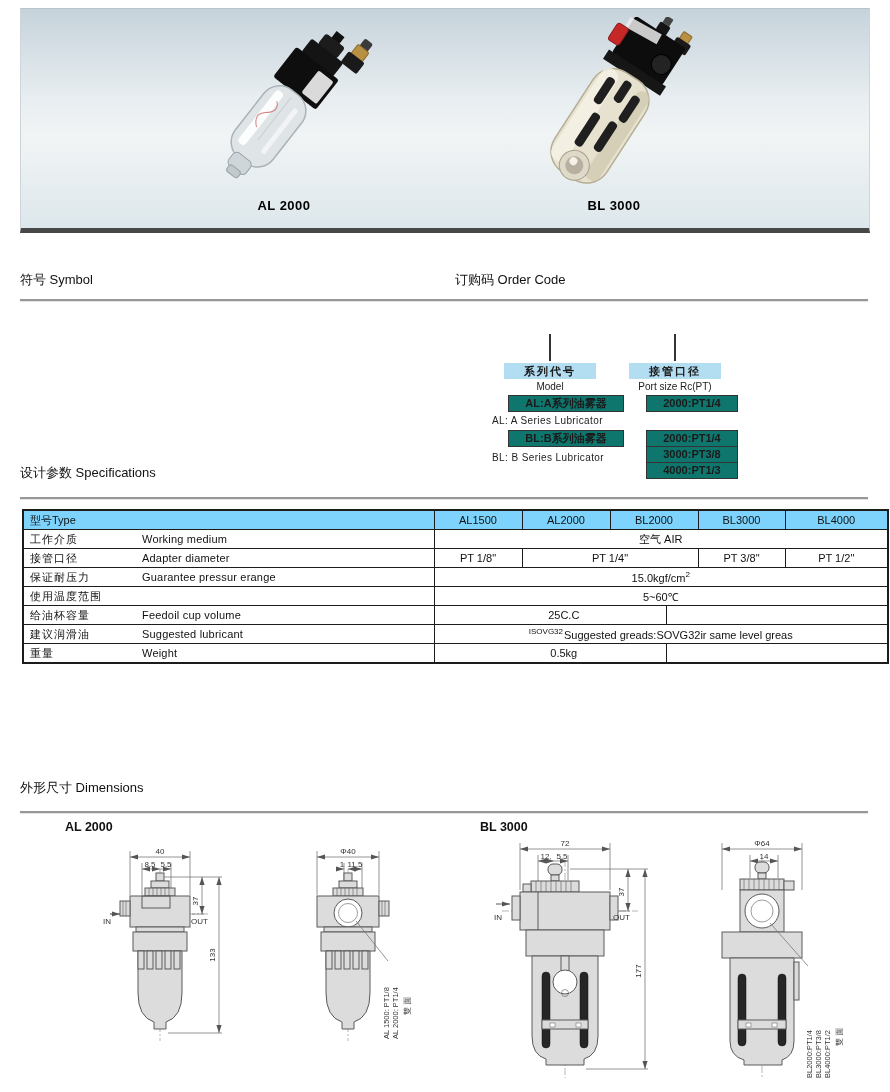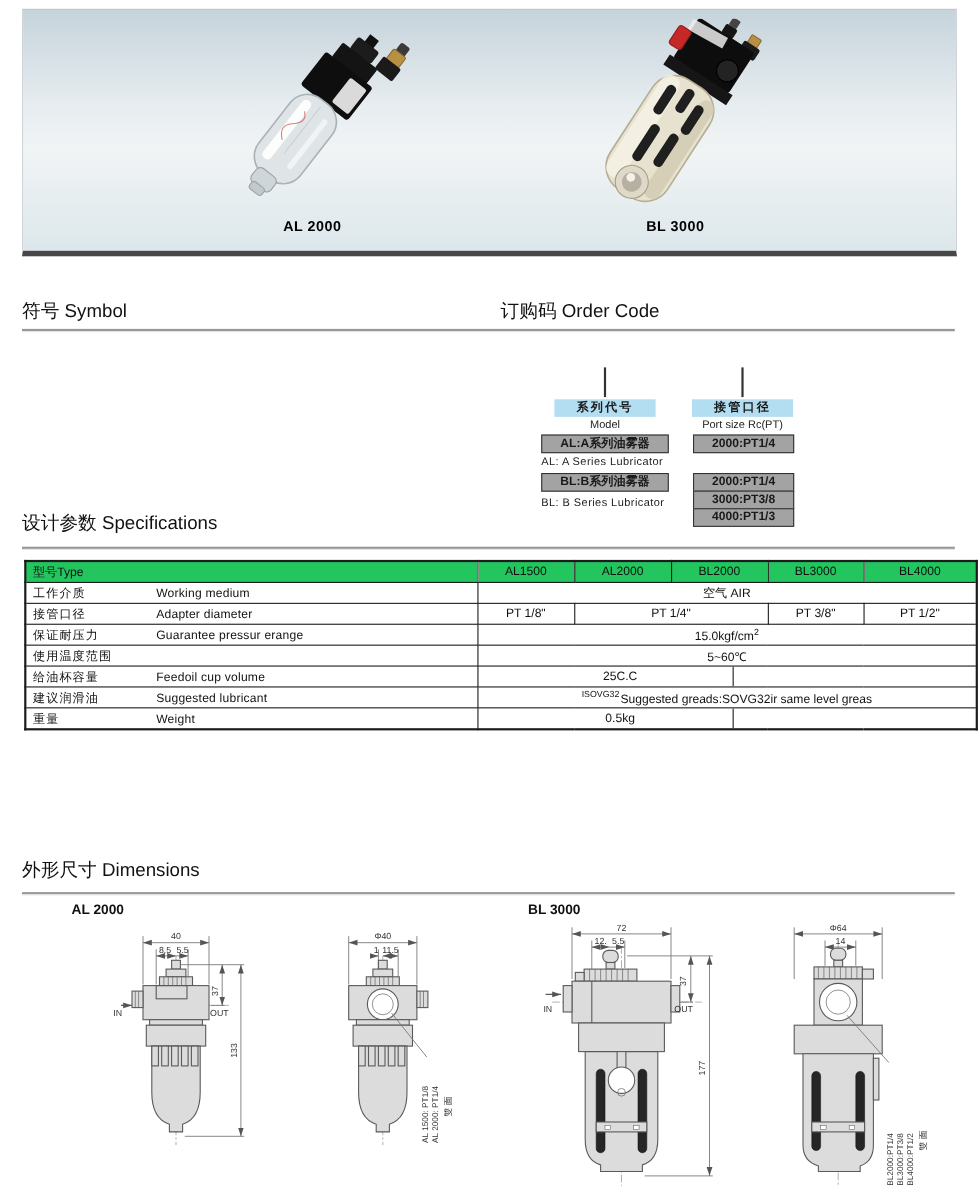--- a/index.html
+++ b/index.html
@@ -9,42 +9,42 @@
   
   .photo-panel{position:absolute;left:20px;top:8px;width:848px;height:219px;
     background:linear-gradient(180deg,#c6d3db 0%,#e7edf0 40%,#f1f4f5 58%,#dde7eb 100%);
     border-top:1px solid #b9c3c9;border-left:1px solid #cdd5da;border-right:1px solid #cdd5da;
     border-bottom:5px solid #474747;}
   .photo{position:absolute;}
   .caption{position:absolute;width:120px;text-align:center;font-size:13px;
     font-weight:bold;letter-spacing:.5px;color:#000;}
 
   
-  .sec-title{position:absolute;font-size:17px;font-weight:400;color:#111;white-space:nowrap;}
+  .sec-title{position:absolute;font-size:13px;font-weight:400;color:#111;white-space:nowrap;}
   .rule{position:absolute;left:20px;width:848px;border-top:2px solid #979797;
         border-bottom:1px solid #e4e4e4;height:0;}
 
   
   .oc{position:absolute;left:470px;top:334px;width:280px;height:150px;font-size:11px;}
   .oc .tick{position:absolute;top:0;width:2px;height:27px;background:#333;}
   .oc .hl{position:absolute;top:29px;height:16px;line-height:16px;padding:0 20px;
           background:#b3ddf1;font-weight:bold;letter-spacing:2px;white-space:nowrap;
           transform:translateX(-50%);}
   .oc .sub{position:absolute;top:47px;font-size:10px;color:#222;transform:translateX(-50%);
            white-space:nowrap;}
   .oc .box{position:absolute;height:15px;line-height:15px;border:1px solid #333;
-           text-align:center;font-weight:bold;background:#a3a3a3;white-space:nowrap;}
+           text-align:center;font-weight:bold;background:#0f766e;white-space:nowrap;margin-left:16px;}
   .oc .desc{position:absolute;font-size:10px;color:#222;white-space:nowrap;letter-spacing:.4px;}
 
   
   .spec{position:absolute;left:22px;top:509px;width:865px;border-collapse:collapse;
         table-layout:fixed;font-size:11px;color:#111;border:2px solid #1c1c1c;}
   .spec th,.spec td{border:1px solid #1c1c1c;height:18px;padding:0;font-weight:normal;
         overflow:hidden;white-space:nowrap;}
-  .spec tr.hd th{background:#22c55e;}
+  .spec tr.hd th{background:#7dd3fc;}
   .spec .c0{text-align:left;padding-left:6px;}
   .spec .zh{display:inline-block;width:112px;letter-spacing:1px;}
   .spec .en{letter-spacing:.2px;}
   .spec .ctr{text-align:center;}
   .spec sup{font-size:8px;}
   .spec .pre{font-size:8px;margin-right:1px;}
   .spec .sp{display:flex;width:100%;height:18px;line-height:18px;text-align:center;padding-left:27px;}
   .spec .sl{width:45.2%;border-right:1px solid #1c1c1c;}
   .spec .sr{flex:1;margin-top:19px;}
 

